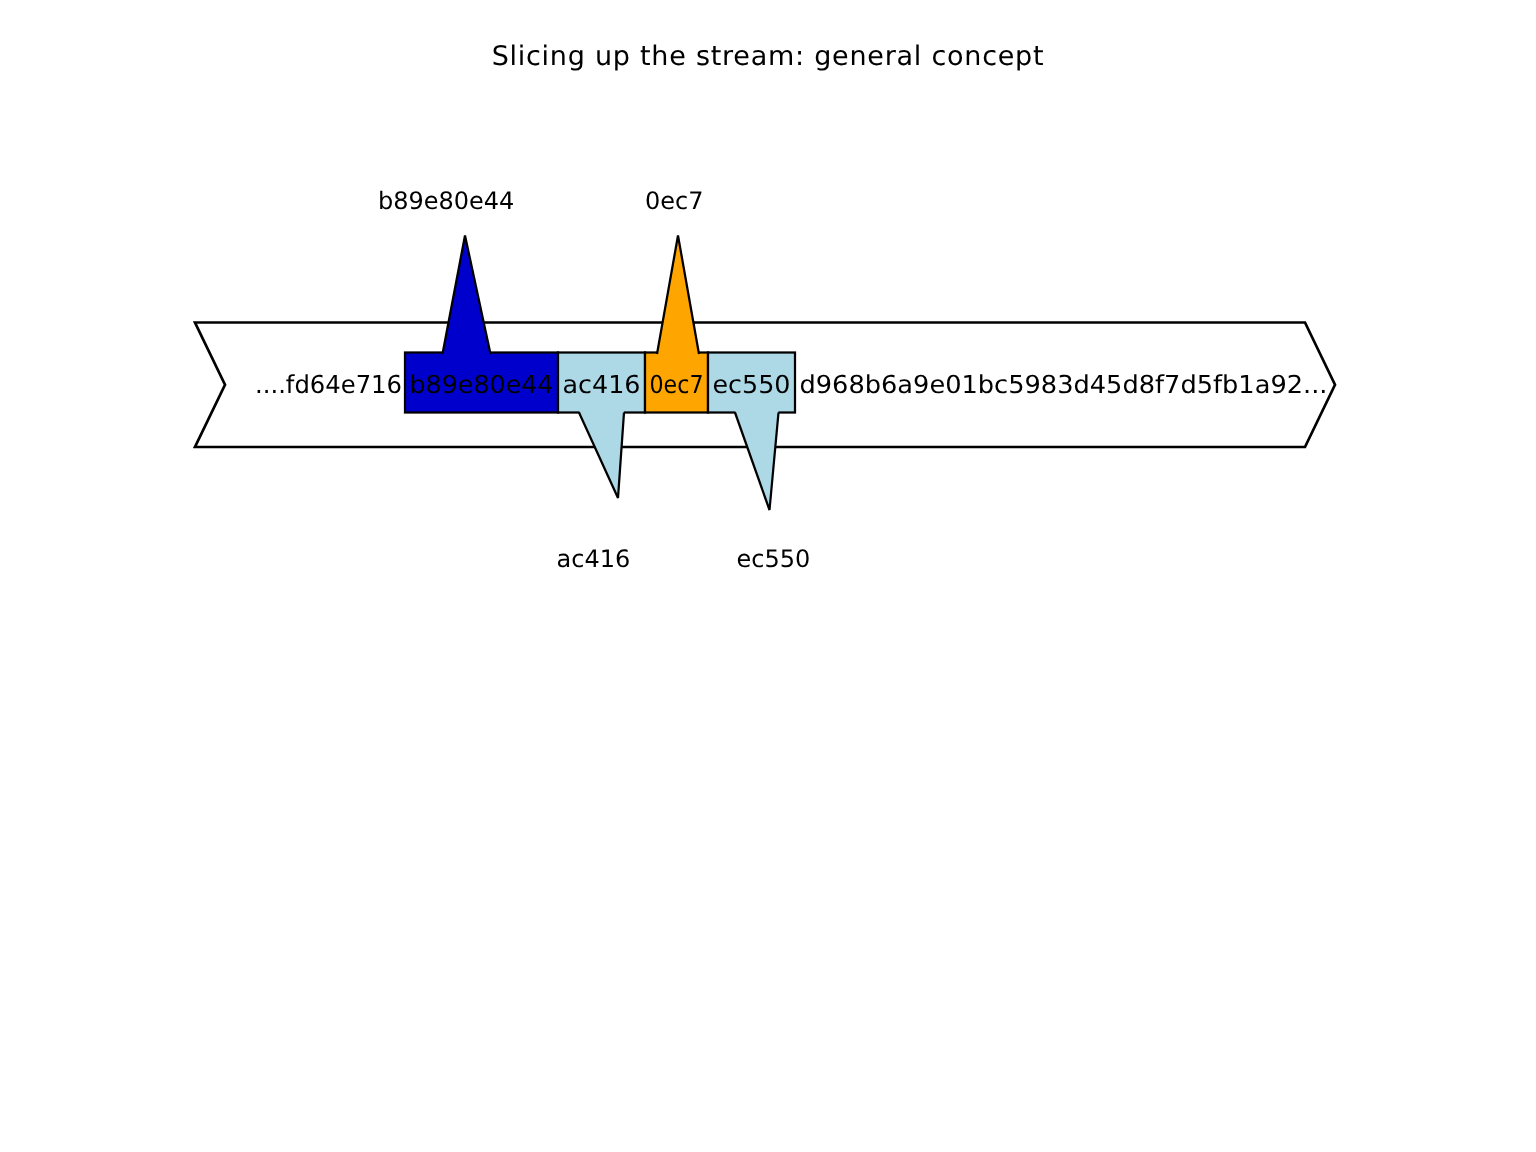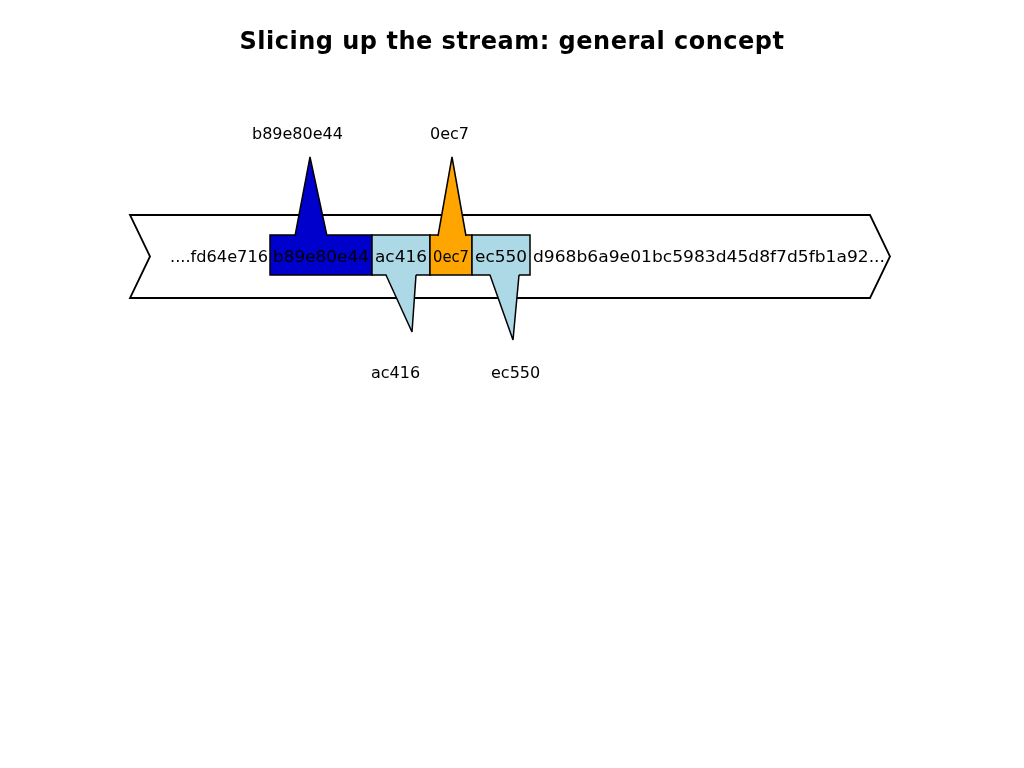--- a/index.html
+++ b/index.html
@@ -15,22 +15,22 @@
     overflow: hidden;
     font-family: "DejaVu Sans", sans-serif;
   }
   .title {
     position: absolute;
     top: 28px;
     left: 0;
     width: 100%;
     margin: 0;
     text-align: center;
-    font-size: 24px;
-    font-weight: bold;
+    font-size: 18px;
+    font-weight: normal;
     letter-spacing: 0.5px;
     line-height: 1.1;
     color: #000000;
     font-family: "DejaVu Sans", sans-serif;
   }
   .diagram-svg {
     position: absolute;
     top: 0;
     left: 0;
   }

